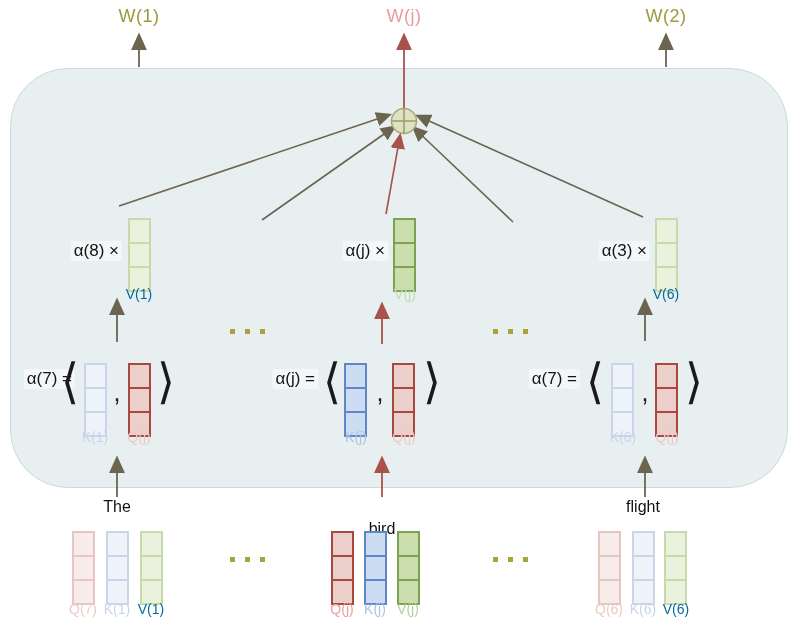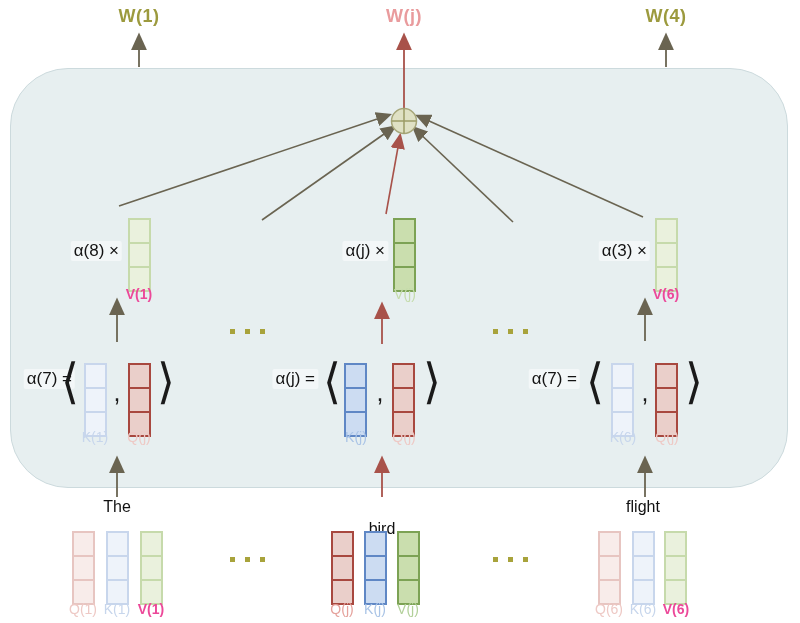--- a/index.html
+++ b/index.html
@@ -9,40 +9,40 @@
   
   .attn-box{position:absolute;left:10px;top:68px;width:776px;height:418px;
             background:#e7eff0;border:1px solid #ccdadd;border-radius:58px;}
 
   svg.overlay{position:absolute;left:0;top:0;pointer-events:none;}
 
   
   .ctr{position:absolute;transform:translateX(-50%);white-space:nowrap;}
   .rgt{position:absolute;transform:translateX(-100%);white-space:nowrap;}
 
-  .w-label{font-size:18px;letter-spacing:.5px;font-weight:bold;}
+  .w-label{font-size:18px;letter-spacing:.5px;}
   .olive{color:#9c9a3e;}
   .pinkw{color:#e99b9d;}
 
   .coef{font-size:17px;color:#141414;background:rgba(255,255,255,.5);padding:0 3px;border-radius:2px;}
   .word{font-size:16px;color:#111;}
 
   
   .vec{position:absolute;width:23px;}
   .vec i{display:block;height:22px;border:2px solid;margin-top:-2px;}
   .vec i:first-child{margin-top:0;}
   .vec.green i{background:#cadeae;border-color:#7ca254;}
   .vec.fgreen i{background:#eaf1dd;border-color:#c6daab;}
   .vec.blue i{background:#ccdcf2;border-color:#5f87c5;}
   .vec.fblue i{background:#eef3fa;border-color:#c8d6ec;}
   .vec.red i{background:#eacfca;border-color:#a8483f;}
   .vec.fred i{background:#f8ecea;border-color:#e7c5c1;}
 
   .sub{font-size:14px;}
-  .lab-fgreen{color:#ec4899;font-weight:bold;} .lab-green{color:#c4dcab;}
+  .lab-fgreen{color:#0369a1;} .lab-green{color:#c4dcab;}
   .lab-fblue{color:#c7d6ec;}  .lab-blue{color:#aac4e6;}
   .lab-fred{color:#eec9c5;}   .lab-red{color:#e5a29c;}
   .lab-bgreen{color:#b2d099;}
 
   .bracket{position:absolute;transform:translateX(-50%) scaleY(1.05);
            font-size:46px;font-weight:normal;color:#1a1a1a;line-height:1;}
   .comma{position:absolute;transform:translateX(-50%);font-size:25px;color:#1a1a1a;}
 
   .dots{position:absolute;}
   .dots i{display:inline-block;width:5px;height:5px;background:#a8a33b;margin-right:10px;}
@@ -84,21 +84,21 @@
     <line x1="382" y1="344" x2="382" y2="305" stroke="#a8524a" stroke-width="1.8" marker-end="url(#ah-red)"></line>
     <line x1="645" y1="341" x2="645" y2="301" stroke="#6a6451" stroke-width="1.8" marker-end="url(#ah-dark)"></line>
 
     <line x1="117" y1="497" x2="117" y2="459" stroke="#6a6451" stroke-width="1.8" marker-end="url(#ah-dark)"></line>
     <line x1="382" y1="497" x2="382" y2="459" stroke="#a8524a" stroke-width="1.8" marker-end="url(#ah-red)"></line>
     <line x1="645" y1="497" x2="645" y2="459" stroke="#6a6451" stroke-width="1.8" marker-end="url(#ah-dark)"></line>
   </svg>
 
   <div class="ctr w-label olive" style="left:139px;top:6px">W(1)</div>
   <div class="ctr w-label pinkw" style="left:404px;top:6px">W(j)</div>
-  <div class="ctr w-label olive" style="left:666px;top:6px">W(4)</div>
+  <div class="ctr w-label olive" style="left:666px;top:6px">W(2)</div>
 
   <div class="rgt coef" style="left:122px;top:241px">α(8) ×</div>
   <div class="vec fgreen" style="left:128px;top:218px">
       <i></i>
       <i></i>
       <i></i>
     </div>
   <div class="ctr sub lab-fgreen" style="left:139px;top:286px">V(1)</div>
 
   <div class="rgt coef" style="left:388px;top:241px">α(j) ×</div>
@@ -183,21 +183,21 @@
   <div class="vec fblue" style="left:106px;top:531px">
       <i></i>
       <i></i>
       <i></i>
     </div>
   <div class="vec fgreen" style="left:140px;top:531px">
       <i></i>
       <i></i>
       <i></i>
     </div>
-  <div class="ctr sub lab-fred" style="left:83px;top:601px">Q(1)</div>
+  <div class="ctr sub lab-fred" style="left:83px;top:601px">Q(7)</div>
   <div class="ctr sub lab-fblue" style="left:117px;top:601px">K(1)</div>
   <div class="ctr sub lab-fgreen" style="left:151px;top:601px">V(1)</div>
 
   <div class="dots" style="left:230px;top:548px"><i></i><i></i><i></i></div>
   <div class="dots" style="left:493px;top:548px"><i></i><i></i><i></i></div>
 
   <div class="vec red" style="left:331px;top:531px">
       <i></i>
       <i></i>
       <i></i>

